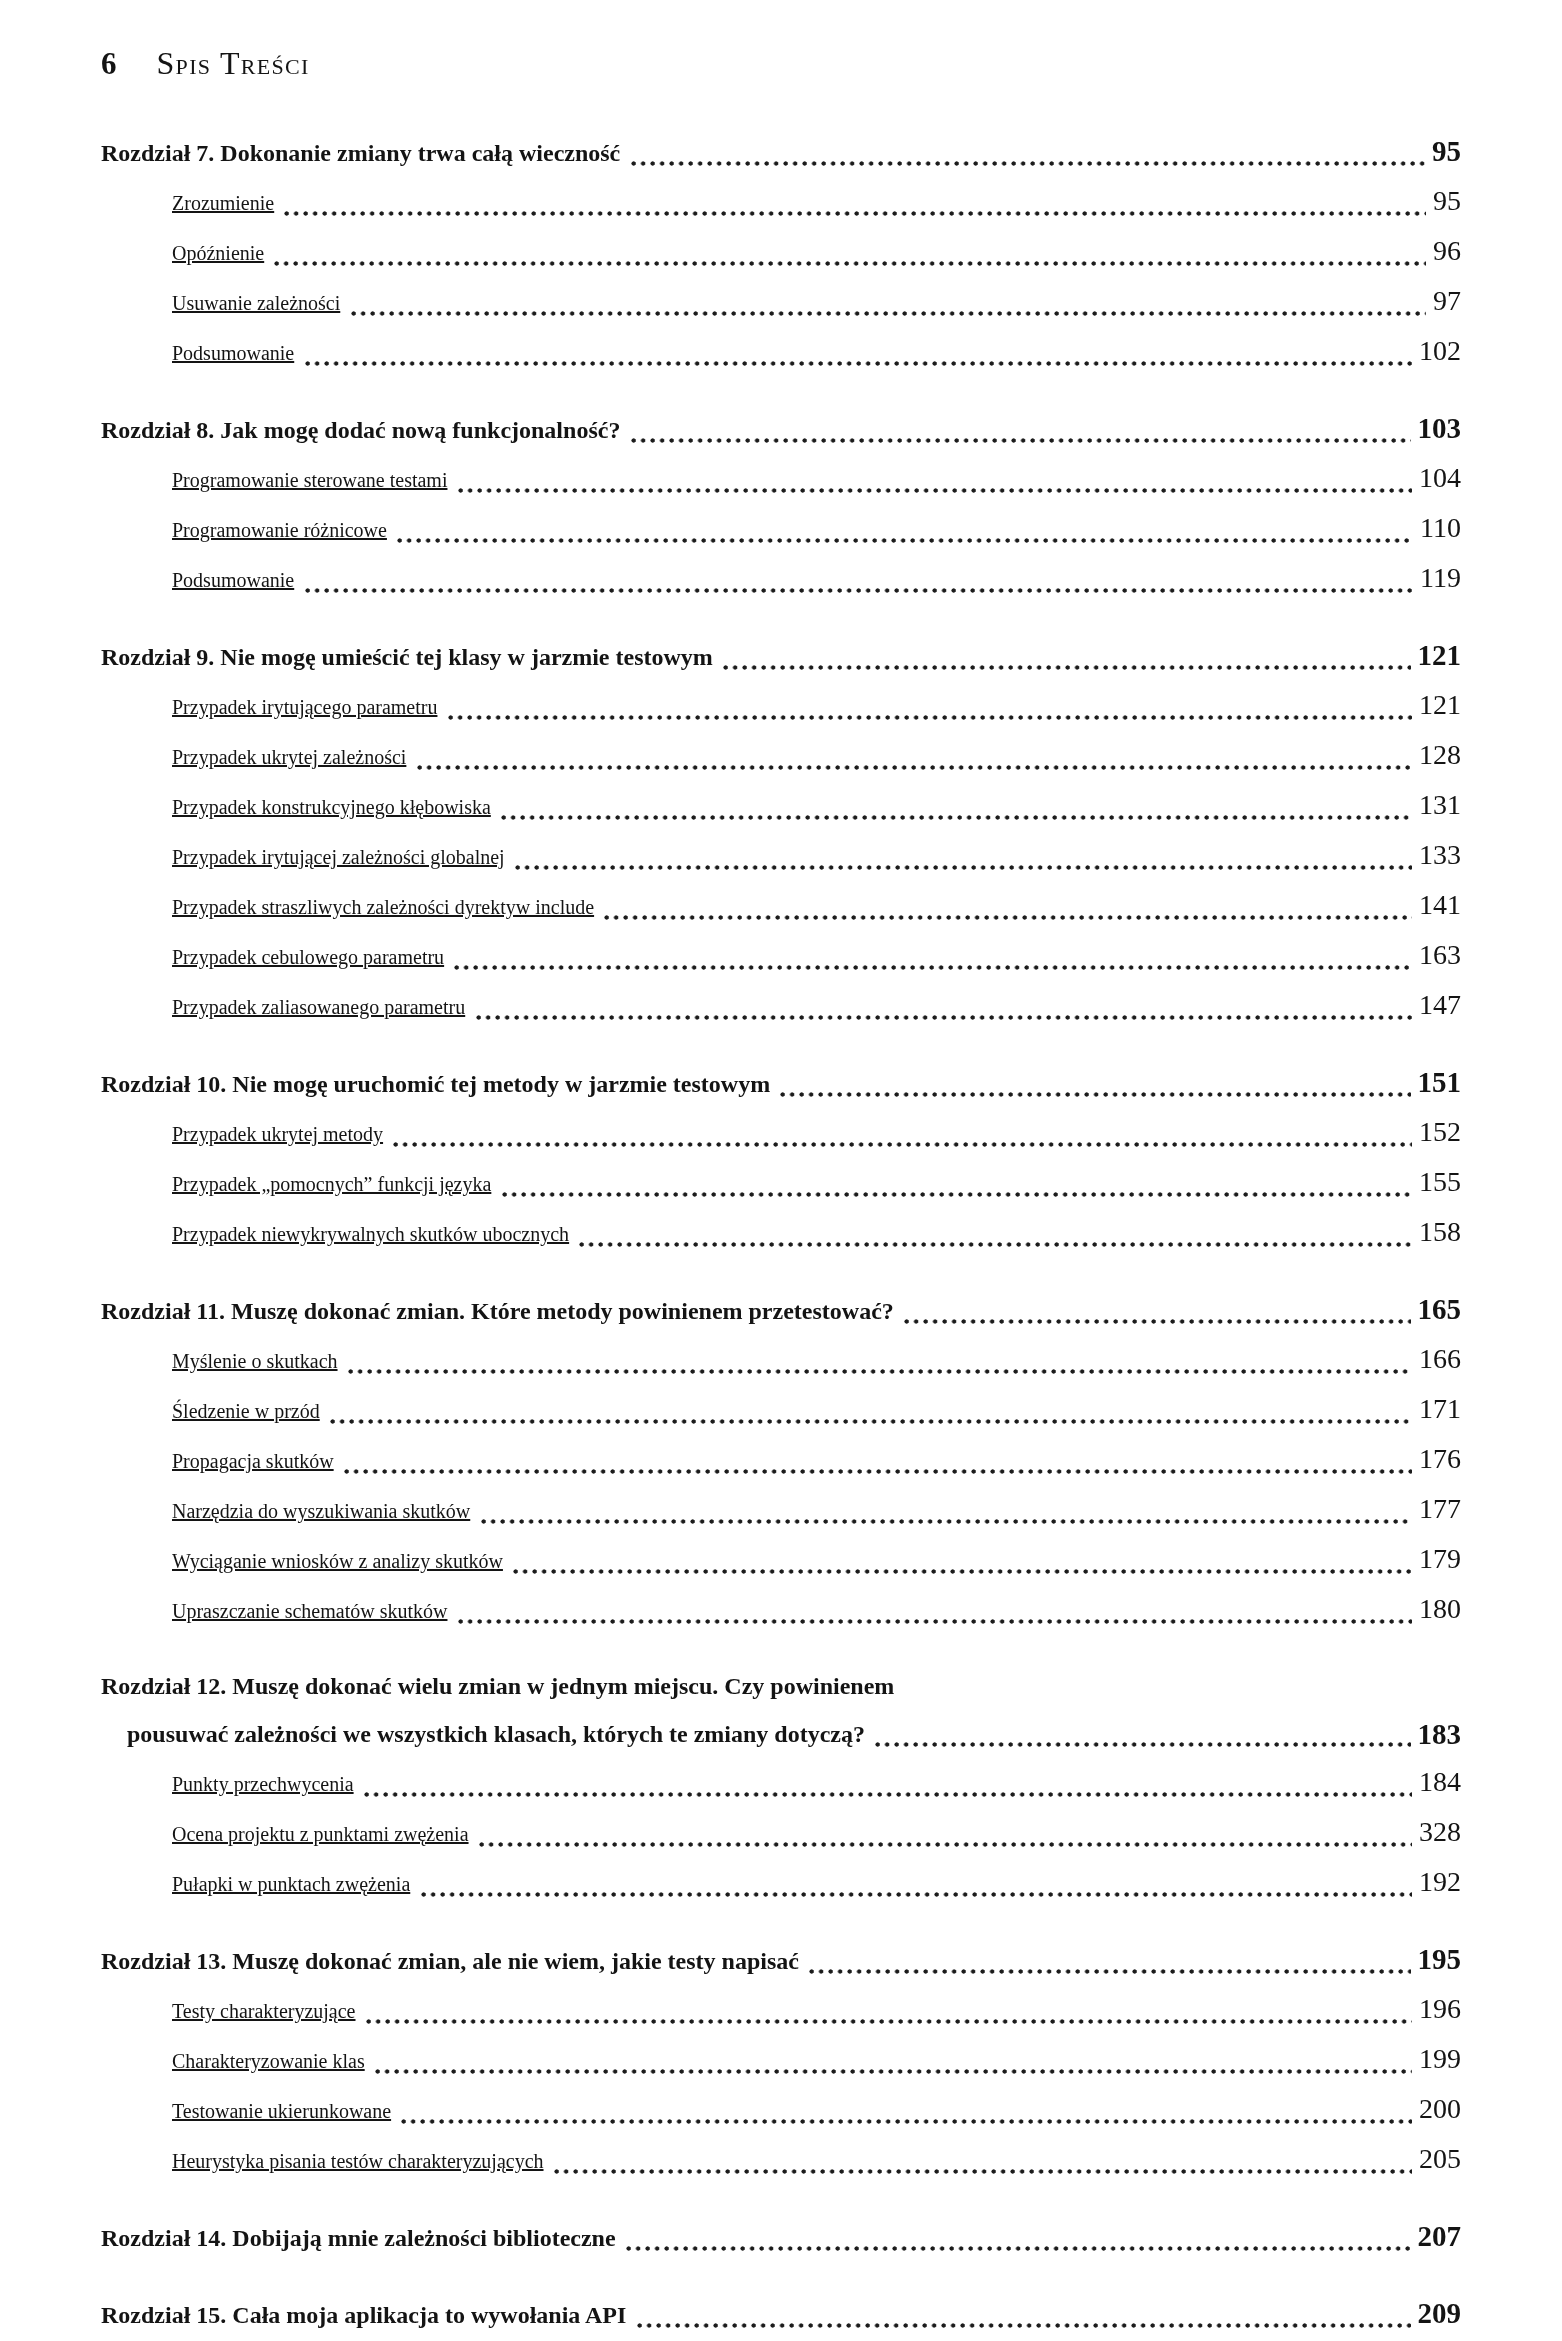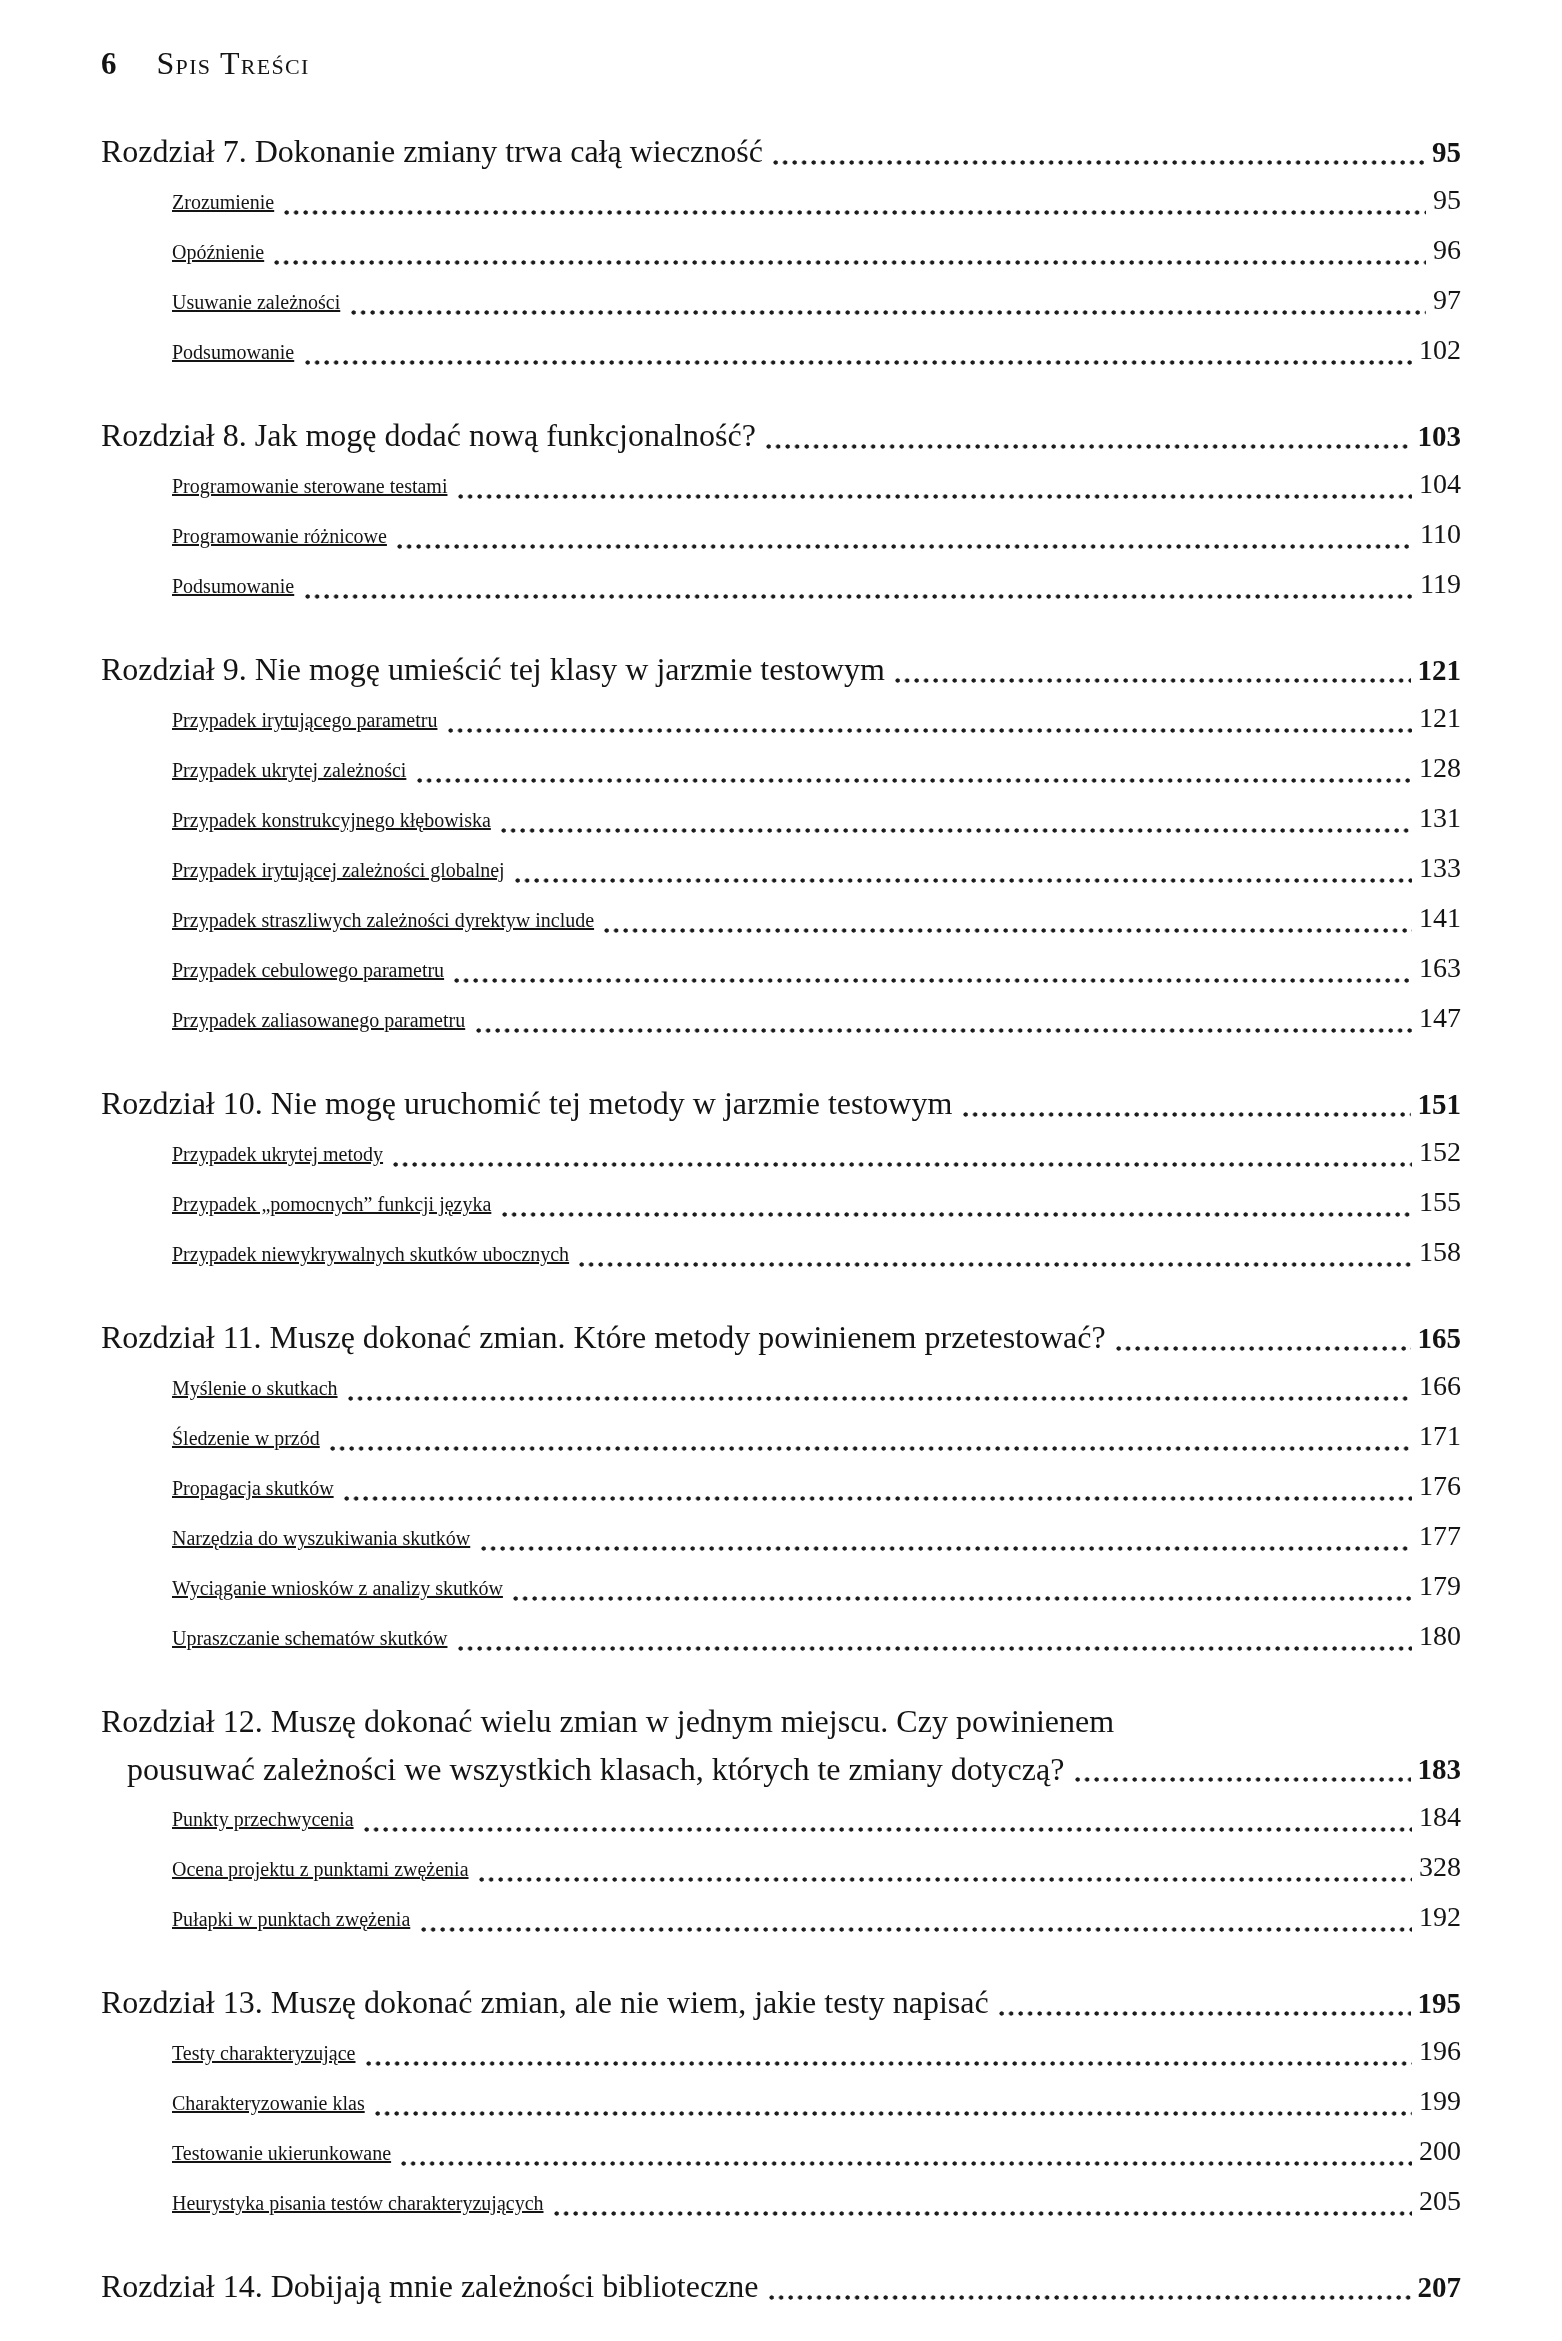--- a/index.html
+++ b/index.html
@@ -24,31 +24,31 @@
   .folio {
     font-weight: bold;
     font-size: 31px;
   }
   .running-head {
     font-variant: small-caps;
     font-size: 32px;
     letter-spacing: 1.3px;
   }
   .toc { }
-  .chapter + .chapter { margin-top: 35px; }
+  .chapter + .chapter { margin-top: 27px; }
   .row {
     display: flex;
     align-items: baseline;
     line-height: 48px;
     white-space: nowrap;
   }
   .row .t { flex: 0 0 auto; }
   .chapter-row .t {
-    font-weight: normal;
-    font-size: 32px;
+    font-weight: bold;
+    font-size: 24px;
   }
   .chapter-row.cont { padding-left: 26px; align-items: flex-end; }
   .entry-row { padding-left: 71px; }
   .entry-row .t { font-size: 20px; text-decoration: underline; }
   .leader {
     flex: 1 1 auto;
     align-self: flex-end;
     height: 5.2px;
     min-width: 26px;
     margin: 0 6.9px 11.2px 10.3px;

